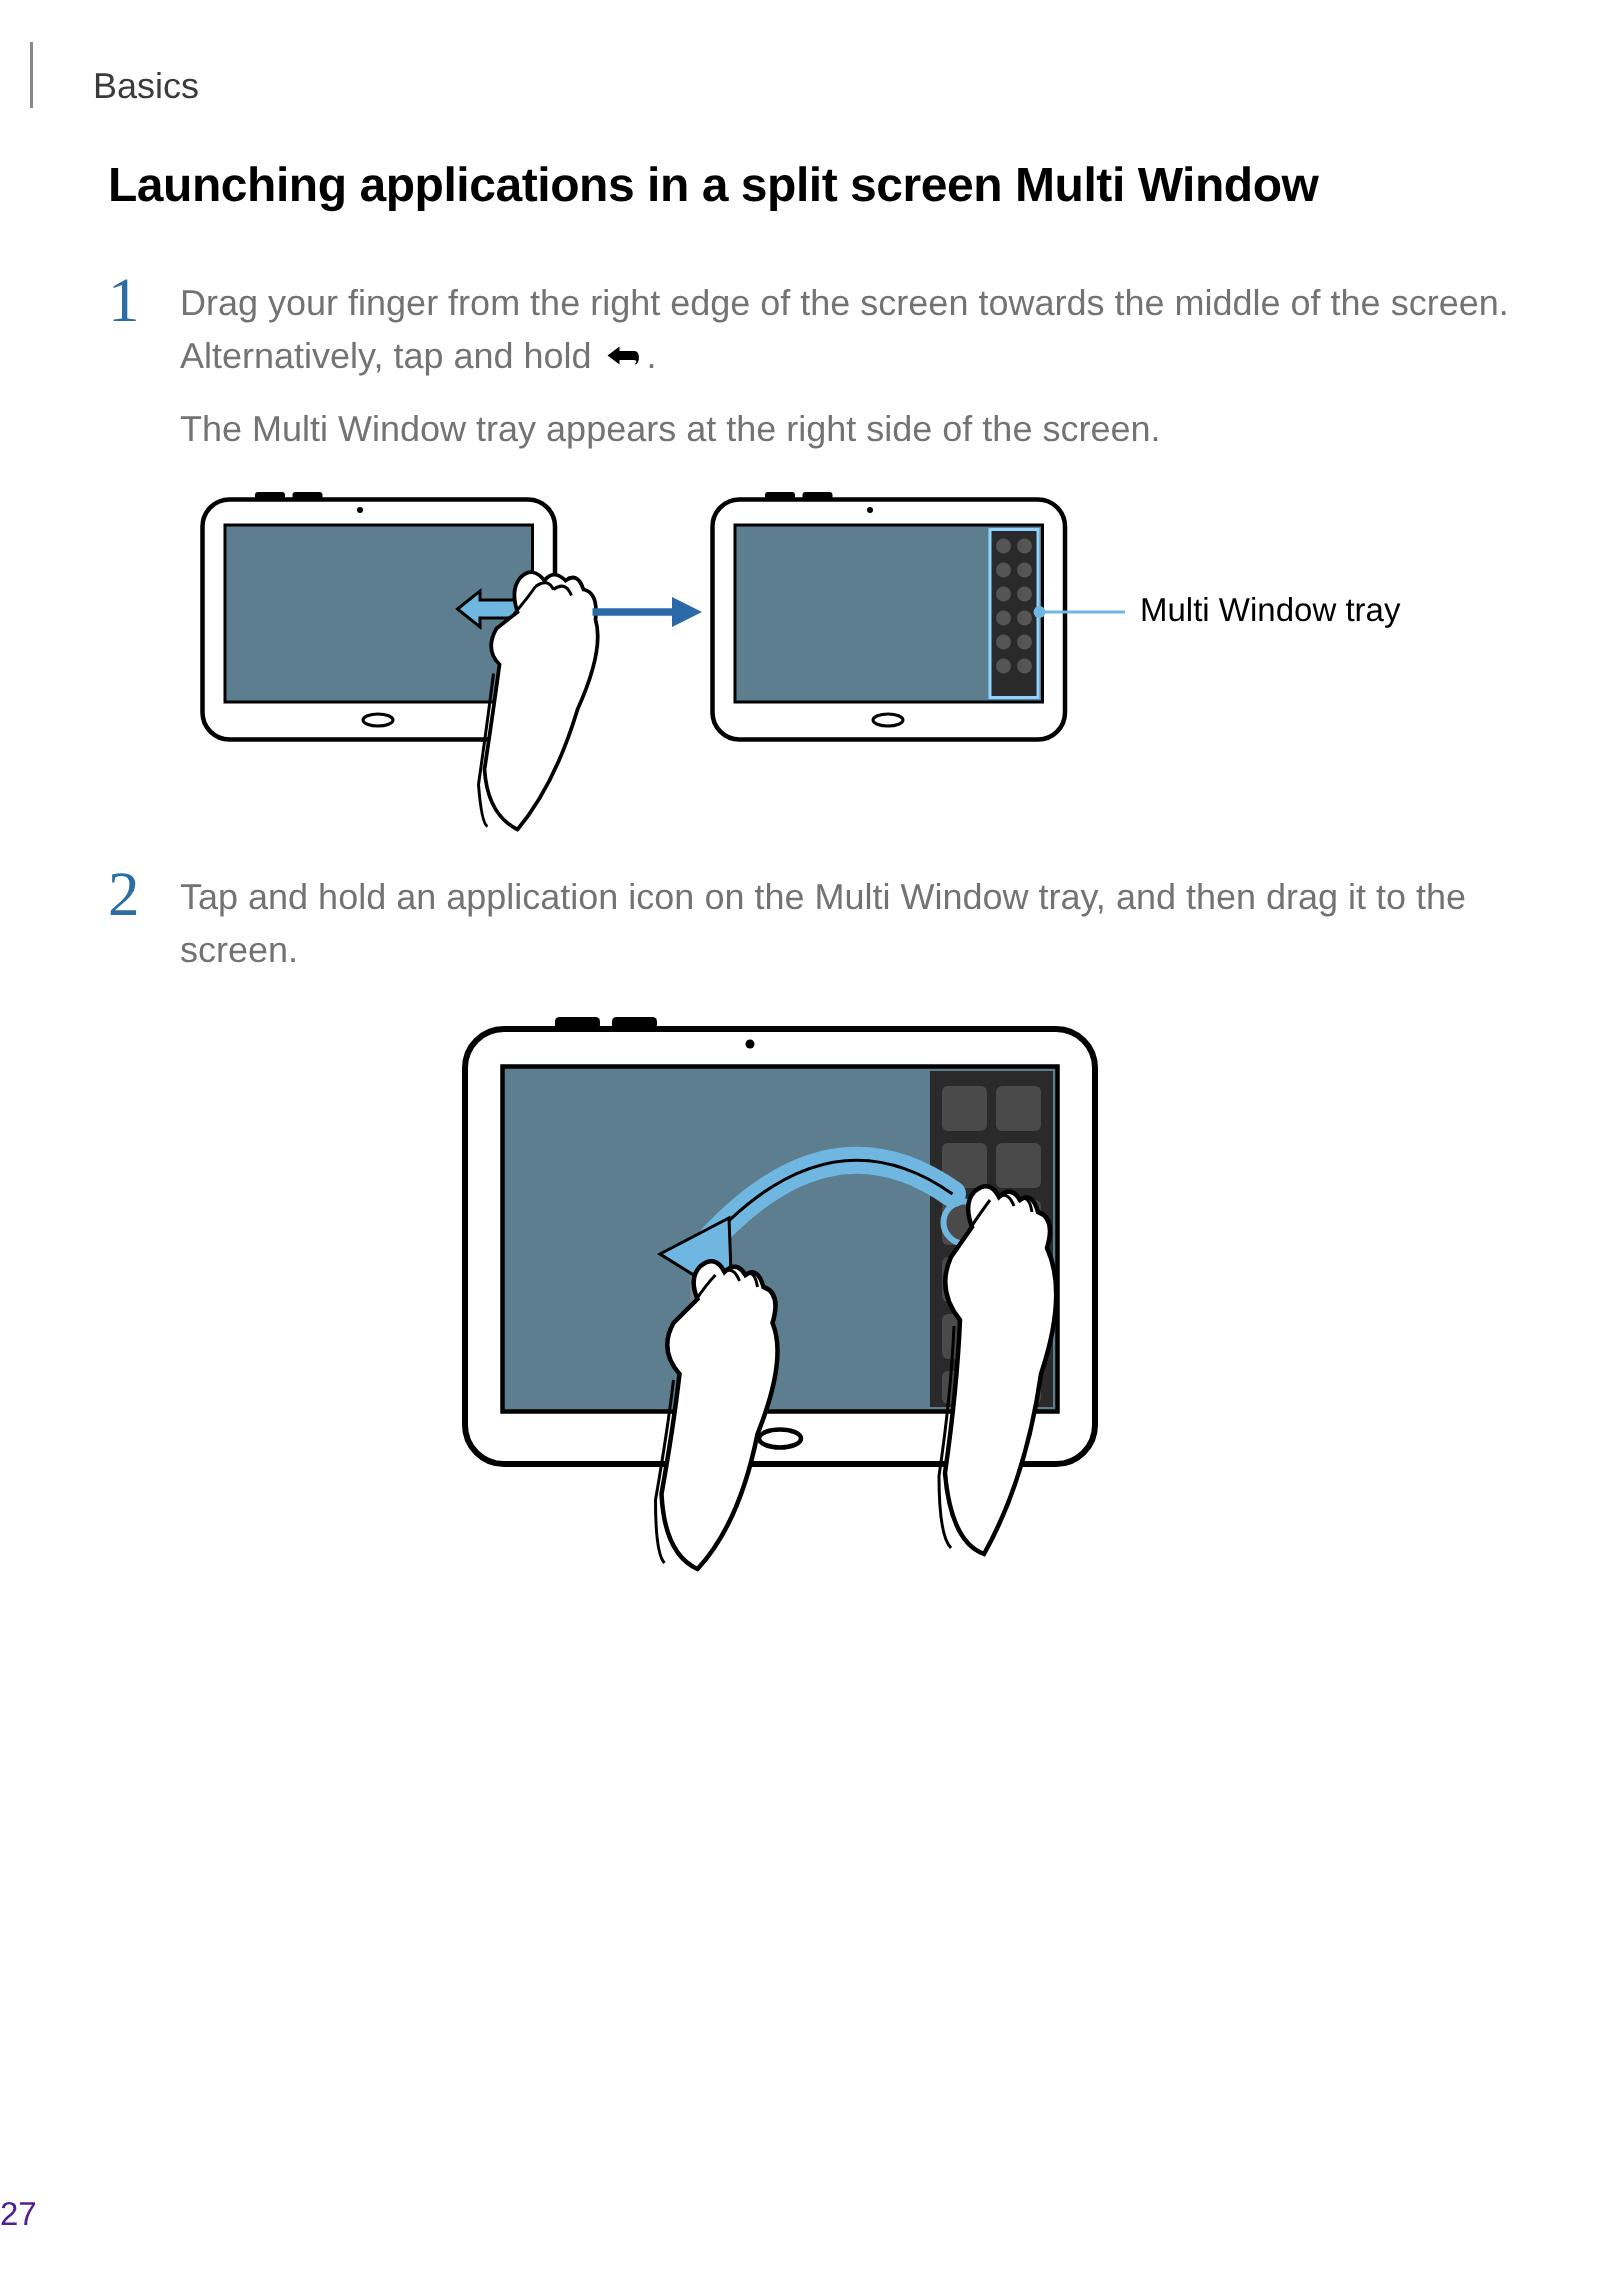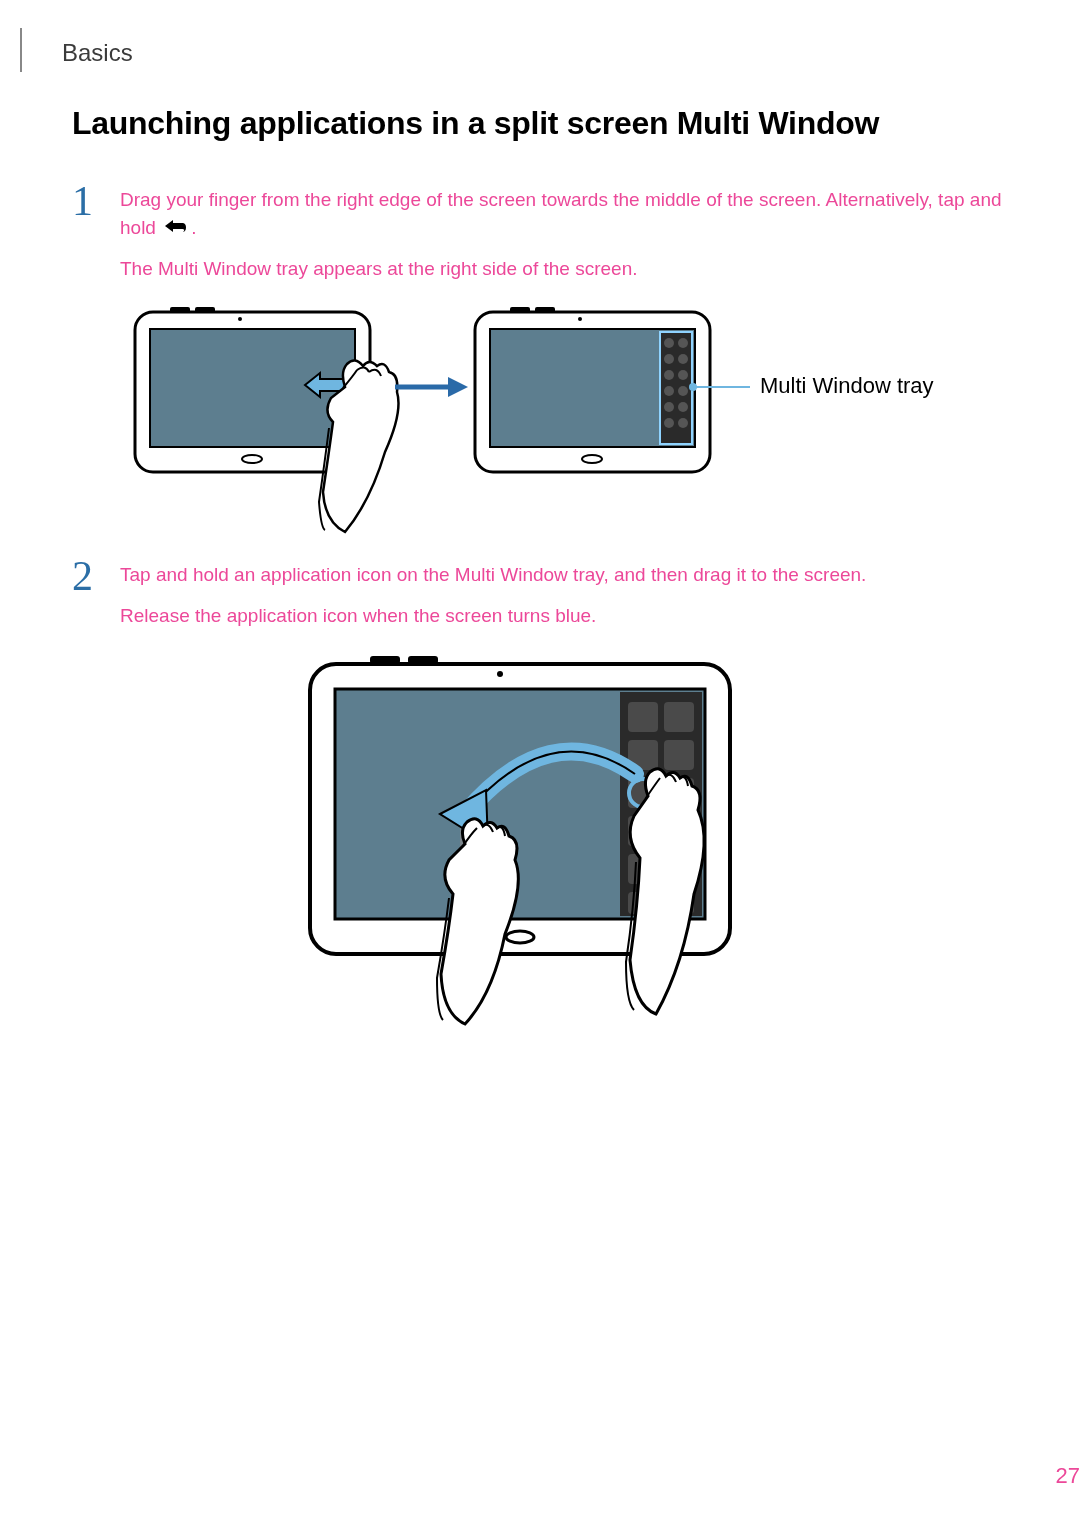--- a/index.html
+++ b/index.html
@@ -11,21 +11,21 @@
     font-family: "Segoe UI", "Helvetica Neue", Arial, sans-serif;
     color: #000;
     position: relative;
     box-sizing: border-box;
   }
   .header {
     position: absolute;
     top: 34px;
     left: 20px;
     display: flex;
-    align-items: center;
+    align-items: flex-end;
     font-size: 24px;
     color: #3b3b3b;
     font-weight: 400;
   }
   .header-bar {
     width: 2px;
     height: 44px;
     background: #888;
     margin-right: 40px;
     margin-top: -6px;
@@ -52,24 +52,24 @@
     font-size: 42px;
     line-height: 1;
     font-weight: 400;
     color: #2b6ea6;
     width: 30px;
     text-align: left;
     flex: 0 0 auto;
     margin-top: -6px;
   }
   .step-body {
-    font-size: 19px;
+    font-size: 24px;
     line-height: 1.45;
     flex: 1 1 auto;
-    color: #ec4899;
+    color: #737373;
   }
   .step-body p { margin: 0 0 14px 0; }
   .back-icon {
     display: inline-block;
     vertical-align: -2px;
   }
   .figure-area {
     width: 100%;
     display: flex;
     justify-content: center;
@@ -79,23 +79,23 @@
   .figure-area svg { display: block; }
   .callout-label {
     font-size: 22px;
     fill: #000;
   }
   .page-number {
     position: absolute;
     bottom: 38px;
     left: 0;
     right: 0;
-    text-align: right;
+    text-align: left;
     font-size: 22px;
-    color: #ec4899;
+    color: #4c1d95;
   }
 </style>
 </head>
 <body>
 
 <div class="header">
   <div class="header-bar"></div>
   <span>Basics</span>
 </div>
 
@@ -170,21 +170,20 @@
       <line x1="563" y1="80" x2="620" y2="80" stroke="#6fb6e0" stroke-width="2"></line>
       <circle cx="563" cy="80" r="4" fill="#6fb6e0"></circle>
       <text x="630" y="86" class="callout-label">Multi Window tray</text>
     </svg>
   </div>
 
   <div class="step">
     <div class="step-num">2</div>
     <div class="step-body">
       <p>Tap and hold an application icon on the Multi Window tray, and then drag it to the screen.</p>
-      <p>Release the application icon when the screen turns blue.</p>
     </div>
   </div>
 
   <div class="figure-area">
     <svg width="500" height="380" viewBox="0 0 500 380">
       <g>
         <rect x="20" y="10" width="420" height="290" rx="26" fill="#fff" stroke="#000" stroke-width="4"></rect>
         <rect x="80" y="2" width="30" height="8" rx="3" fill="#000"></rect>
         <rect x="118" y="2" width="30" height="8" rx="3" fill="#000"></rect>
         <circle cx="210" cy="20" r="3" fill="#000"></circle>

